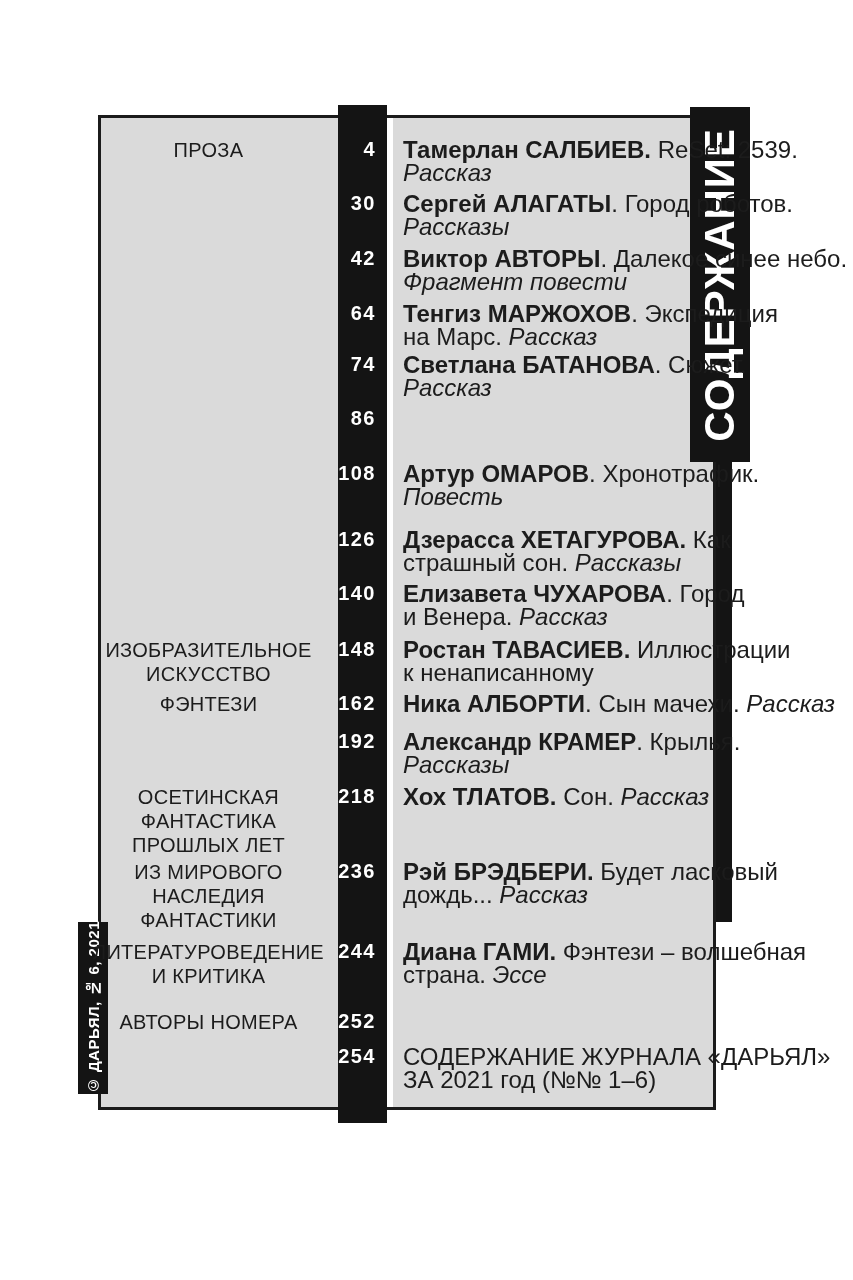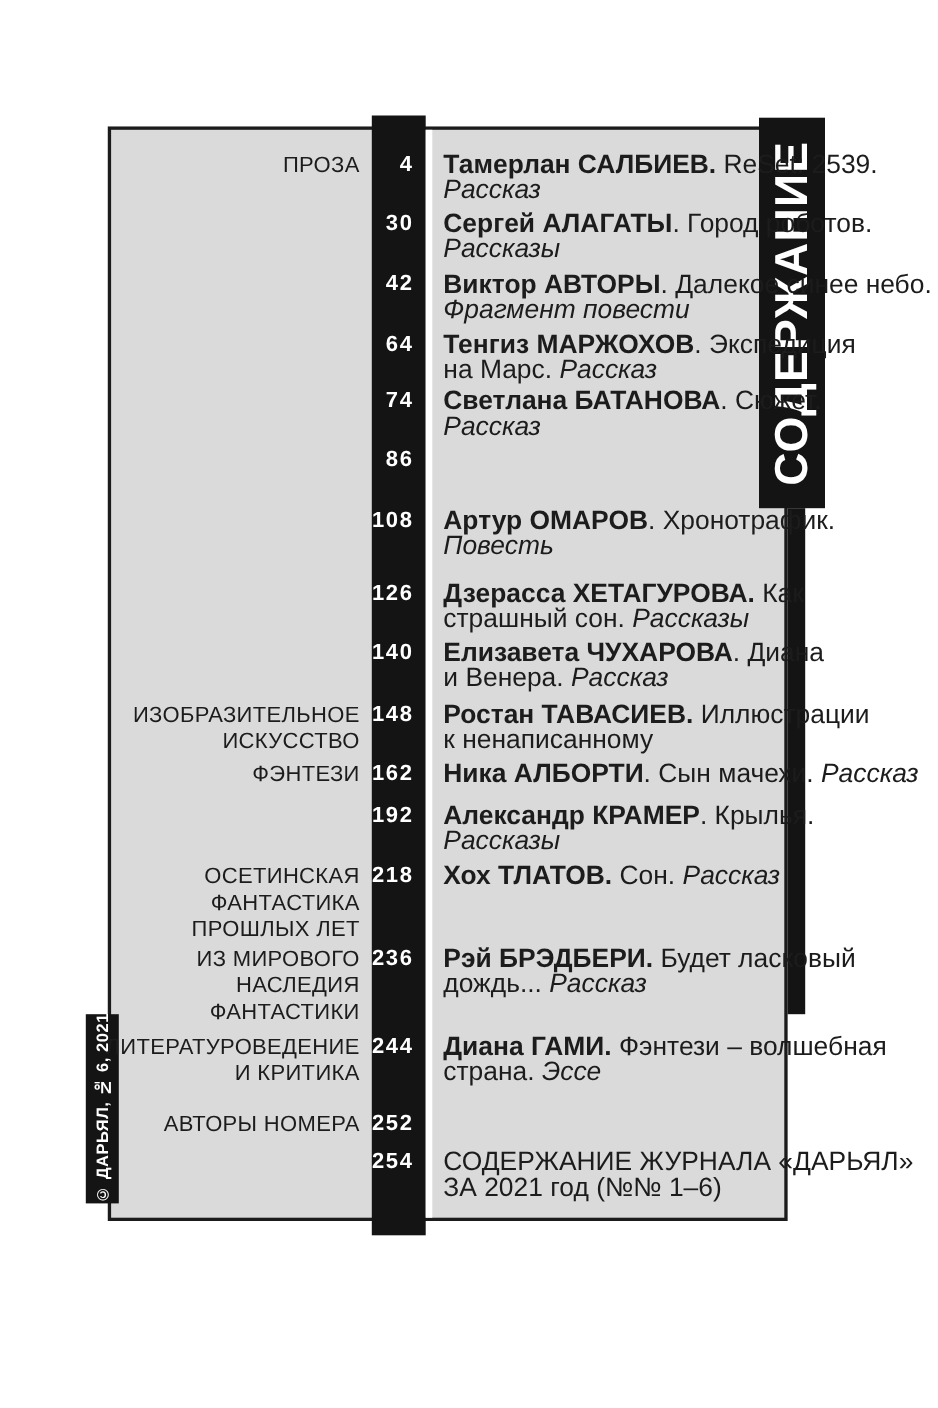--- a/index.html
+++ b/index.html
@@ -26,21 +26,21 @@
     position:absolute;left:78px;top:922px;width:30px;height:172px;background:#141414;
     display:flex;align-items:center;justify-content:center;
   }
   .copyright-banner .vtext{
     writing-mode:vertical-rl;transform:rotate(180deg);
     color:#ffffff;font-weight:bold;font-size:15px;letter-spacing:0.5px;white-space:nowrap;
   }
   .toc{position:absolute;left:0;top:0;width:853px;height:1280px;}
   .row{position:absolute;left:0;width:853px;}
   .label{
-    position:absolute;left:90px;width:237px;text-align:right;
+    position:absolute;left:90px;width:237px;text-align:center;
     font-size:20px;line-height:24px;letter-spacing:0.3px;color:#1c1c1c;
   }
   .num{
     position:absolute;left:338px;width:38px;text-align:right;
     font-size:20px;line-height:23px;font-weight:bold;color:#ffffff;letter-spacing:1.5px;
   }
   .entry{
     position:absolute;left:403px;width:320px;
     font-size:24px;line-height:23px;color:#1c1c1c;
   }
@@ -120,21 +120,21 @@
       <div class="row" style="top: 528px;">
         <div class="num">126</div>
         <div class="entry">
           <div class="line"><span class="seg-b">Дзерасса ХЕТАГУРОВА.</span><span class="seg-r"> Как</span></div>
           <div class="line"><span class="seg-r">страшный сон. </span><span class="seg-i">Рассказы</span></div>
         </div>
       </div>
       <div class="row" style="top: 582px;">
         <div class="num">140</div>
         <div class="entry">
-          <div class="line"><span class="seg-b">Елизавета ЧУХАРОВА</span><span class="seg-r">. Диана</span></div>
+          <div class="line"><span class="seg-b">Елизавета ЧУХАРОВА</span><span class="seg-r">. Город</span></div>
           <div class="line"><span class="seg-r">и Венера. </span><span class="seg-i">Рассказ</span></div>
         </div>
       </div>
       <div class="row" style="top: 638px;">
         <div class="label">
           <div>ИЗОБРАЗИТЕЛЬНОЕ</div>
           <div>ИСКУССТВО</div>
         </div>
         <div class="num">148</div>
         <div class="entry">

